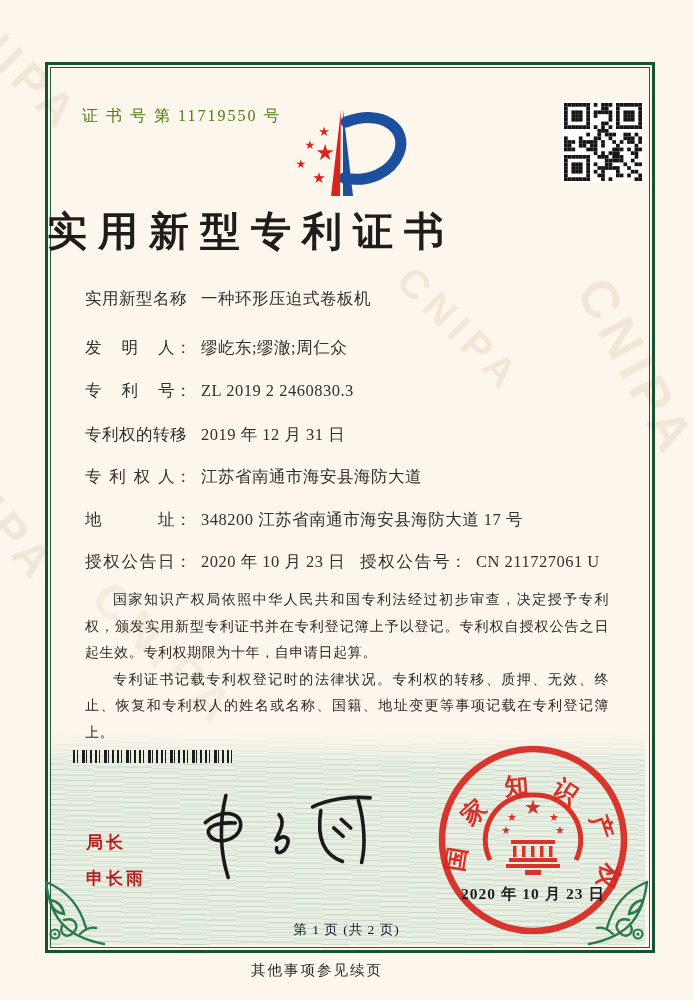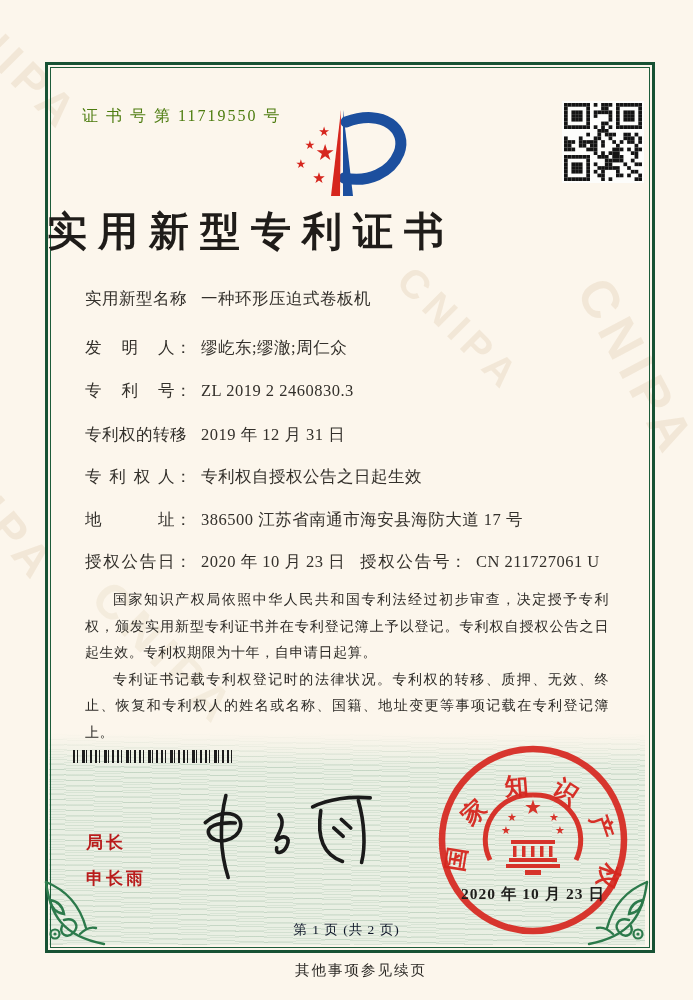--- a/index.html
+++ b/index.html
@@ -60,21 +60,21 @@
   .director{position:absolute; left:86px; font-family:"Liberation Sans","DejaVu Sans",sans-serif;
     font-size:17px; font-weight:bold; color:#b91c1c; letter-spacing:3px;}
   .director.t{top:831px;} .director.n{top:867px;}
   .signature{position:absolute; left:188px; top:778px; width:210px; height:112px; transform:rotate(-3deg);}
   .seal{position:absolute; left:427px; top:742px; width:212px; height:202px;}
   .seal-date{position:absolute; left:441px; top:884px; width:184px; text-align:center;
     font-size:15.5px; font-weight:bold; color:#1f1e1c; letter-spacing:1px;}
   .page-info{position:absolute; left:0; top:921px; width:693px; text-align:center;
     font-size:13.5px; color:#0f172a; letter-spacing:1px;}
   .footer-note{position:absolute; left:0; top:961px; width:634px; text-align:center;
-    font-size:14.5px; color:#2c2a26; letter-spacing:2px;margin-left:44px;}
+    font-size:14.5px; color:#2c2a26; letter-spacing:2px;}
   .corner{position:absolute; width:72px; height:76px; z-index:6;}
   .corner.bl{left:40px; top:876px;}
   .corner.br{left:581px; top:876px; transform:scaleX(-1);}
 </style>
 </head>
 <body>
 
 <div class="page">
 
   <div class="wm" style="left:-32px; top:-20px; font-size:46px; transform:rotate(45deg);">CNIPA</div>
@@ -364,24 +364,24 @@
       <div class="frow">
         <span class="flabel">发明人</span><span class="fcolon">：</span><span class="fvalue">缪屹东;缪澈;周仁众</span>
       </div>
       <div class="frow">
         <span class="flabel">专利号</span><span class="fcolon">：</span><span class="fvalue">ZL 2019 2 2460830.3</span>
       </div>
       <div class="frow">
         <span class="flabel">专利权的转移</span><span class="fcolon">：</span><span class="fvalue">2019 年 12 月 31 日</span>
       </div>
       <div class="frow">
-        <span class="flabel">专利权人</span><span class="fcolon">：</span><span class="fvalue">专利权自授权公告之日起生效</span>
-      </div>
-      <div class="frow">
-        <span class="flabel">地址</span><span class="fcolon">：</span><span class="fvalue">386500 江苏省南通市海安县海防大道 17 号</span>
+        <span class="flabel">专利权人</span><span class="fcolon">：</span><span class="fvalue">江苏省南通市海安县海防大道</span>
+      </div>
+      <div class="frow">
+        <span class="flabel">地址</span><span class="fcolon">：</span><span class="fvalue">348200 江苏省南通市海安县海防大道 17 号</span>
       </div>
       <div class="frow">
         <span class="flabel">授权公告日</span><span class="fcolon">：</span><span class="fvalue">2020 年 10 月 23 日</span>
         <span class="grant2">
           <span class="flabel">授权公告号</span><span class="fcolon">：</span><span class="fvalue">CN 211727061 U</span>
         </span>
       </div>
     </div>
 
     <div class="body-text">

